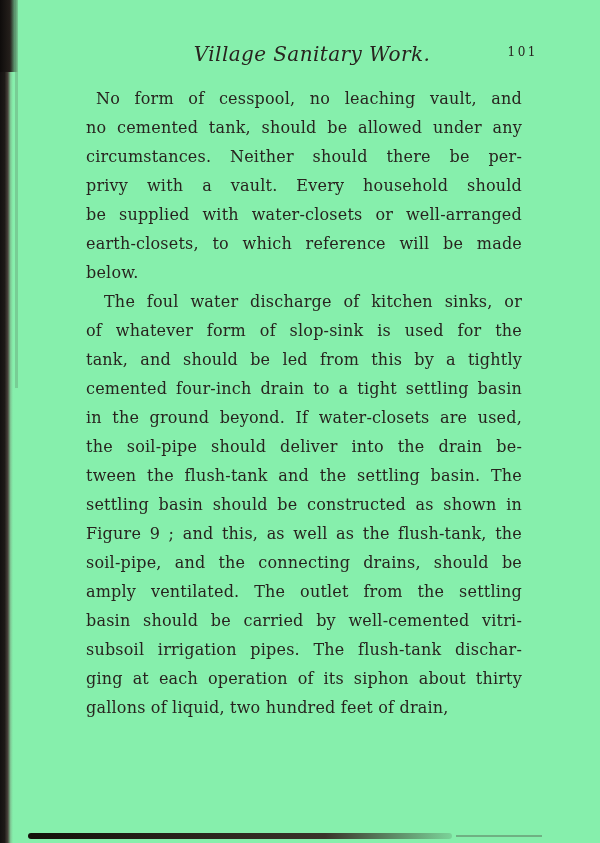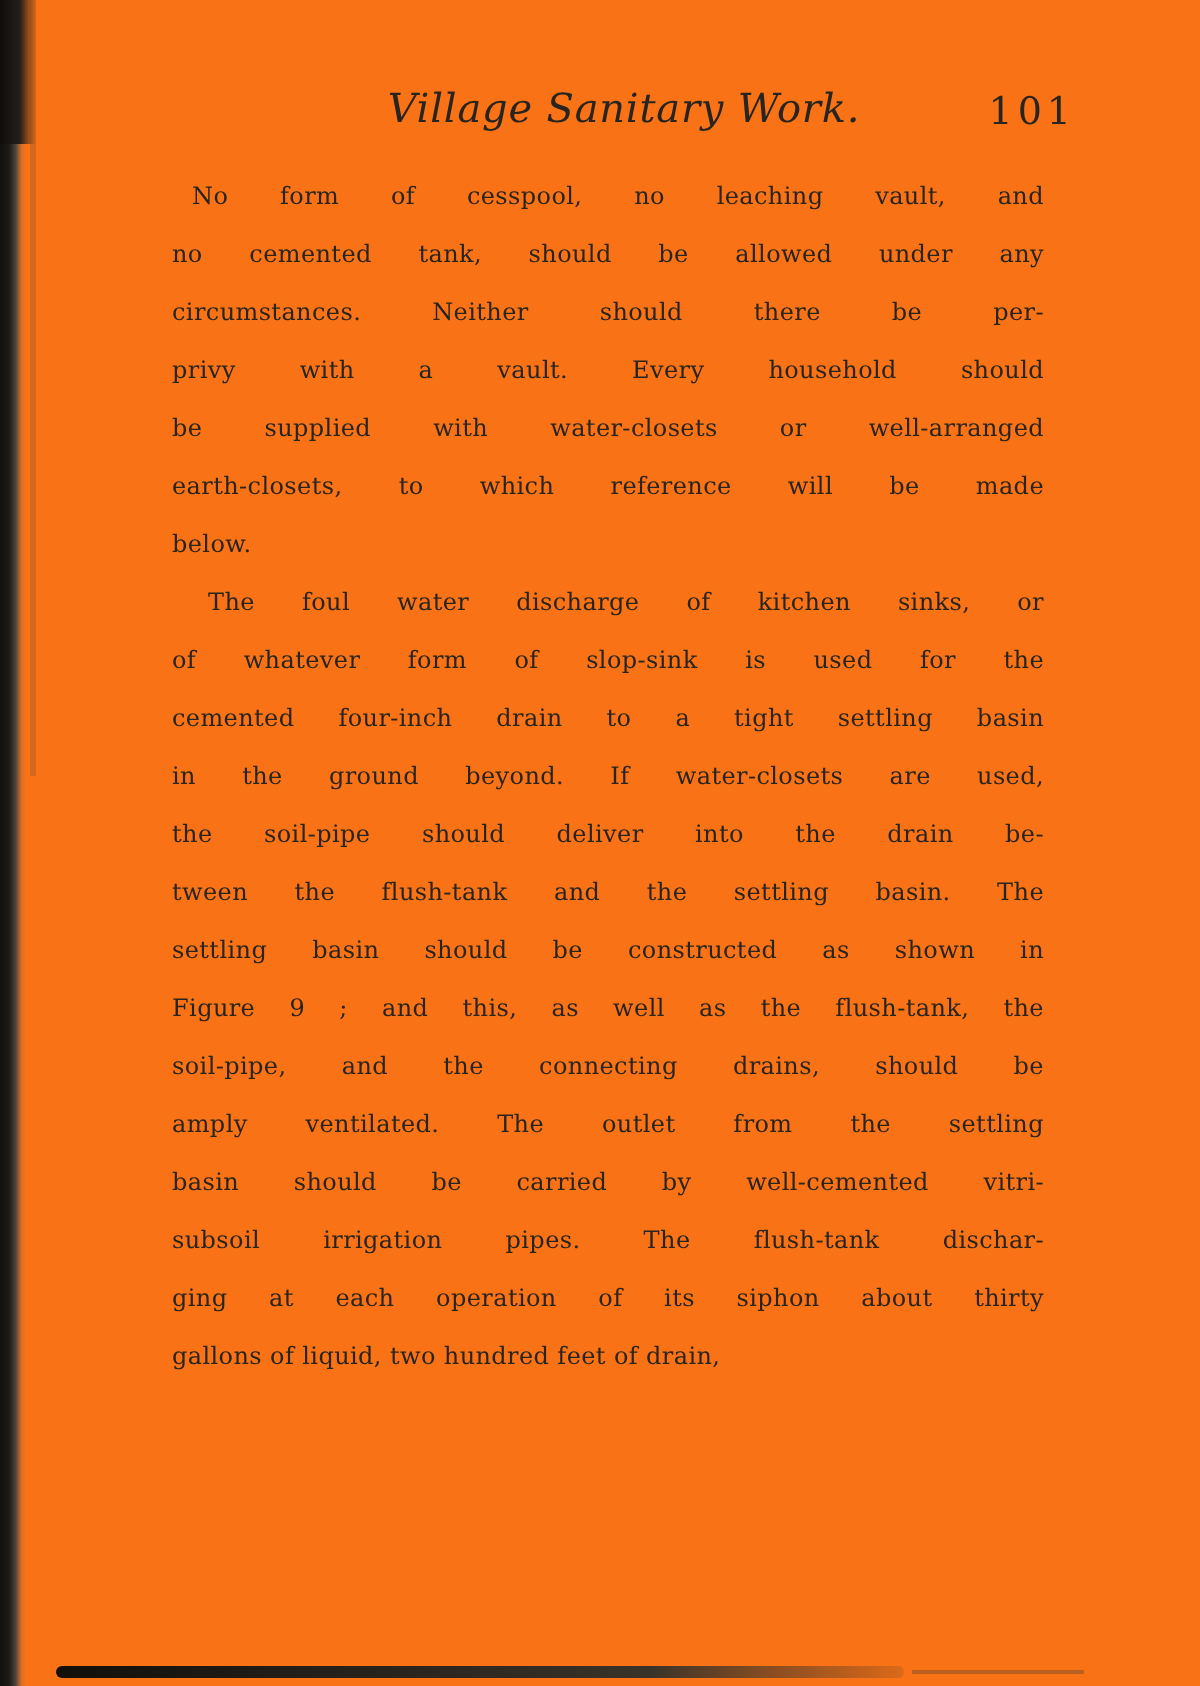--- a/index.html
+++ b/index.html
@@ -1,21 +1,21 @@
 <!DOCTYPE html>
 <html><head>
 <meta charset="utf-8">
 <style>
   html, body { margin: 0; padding: 0; background: #dedbd4; }
   .page {
     position: relative;
     width: 600px;
     height: 843px;
     margin: 0 auto;
-    background: #f97316;
+    background: #86efac;
     overflow: hidden;
     font-family: "DejaVu Serif", serif;
     color: #28241f;
   }
   
   .binding-shadow {
     position: absolute; left: 0; top: 0; bottom: 0; width: 13px;
     background: linear-gradient(to right,
       #131110 0%, #1d1a17 35%, #4a443c 60%,
       rgba(110,100,90,0.25) 82%, rgba(0,0,0,0) 100%);
@@ -45,27 +45,27 @@
     height: 26px;
   }
   .running-title {
     text-align: center;
     font-style: italic;
     font-size: 20px;
     letter-spacing: 0.4px;
   }
   .page-number {
     position: absolute; right: 0; top: 3px;
-    font-size: 19px;
+    font-size: 12px;
     letter-spacing: 2.5px;
   }
   
   .text-block { margin: 0 78px 0 86px; }
   .line {
-    font-size: 12px;
+    font-size: 16px;
     line-height: 29px;
     letter-spacing: 0.2px;
     text-align: justify;
     text-align-last: justify;
     white-space: normal;
   }
   .line.short { text-align-last: left; }
   .indent-sm { text-indent: 10px; }
   .indent { text-indent: 18px; }
 </style>
@@ -91,20 +91,21 @@
       <div class="line">circumstances.  Neither should there be per-</div>
       <div class="line">privy with a vault.  Every household should</div>
       <div class="line">be supplied with water-closets or well-arranged</div>
       <div class="line">earth-closets, to which reference will be made</div>
       <div class="line short">below.</div>
     </div>
 
     <div>
       <div class="line indent">The foul water discharge of kitchen sinks, or</div>
       <div class="line">of whatever form of slop-sink is used for the</div>
+      <div class="line">tank, and should be led from this by a tightly</div>
       <div class="line">cemented four-inch drain to a tight settling basin</div>
       <div class="line">in the ground beyond.  If water-closets are used,</div>
       <div class="line">the soil-pipe should deliver into the drain be-</div>
       <div class="line">tween the flush-tank and the settling basin.  The</div>
       <div class="line">settling basin should be constructed as shown in</div>
       <div class="line">Figure 9 ; and this, as well as the flush-tank, the</div>
       <div class="line">soil-pipe, and the connecting drains, should be</div>
       <div class="line">amply ventilated.  The outlet from the settling</div>
       <div class="line">basin should be carried by well-cemented vitri-</div>
       <div class="line">subsoil irrigation pipes.  The flush-tank dischar-</div>

